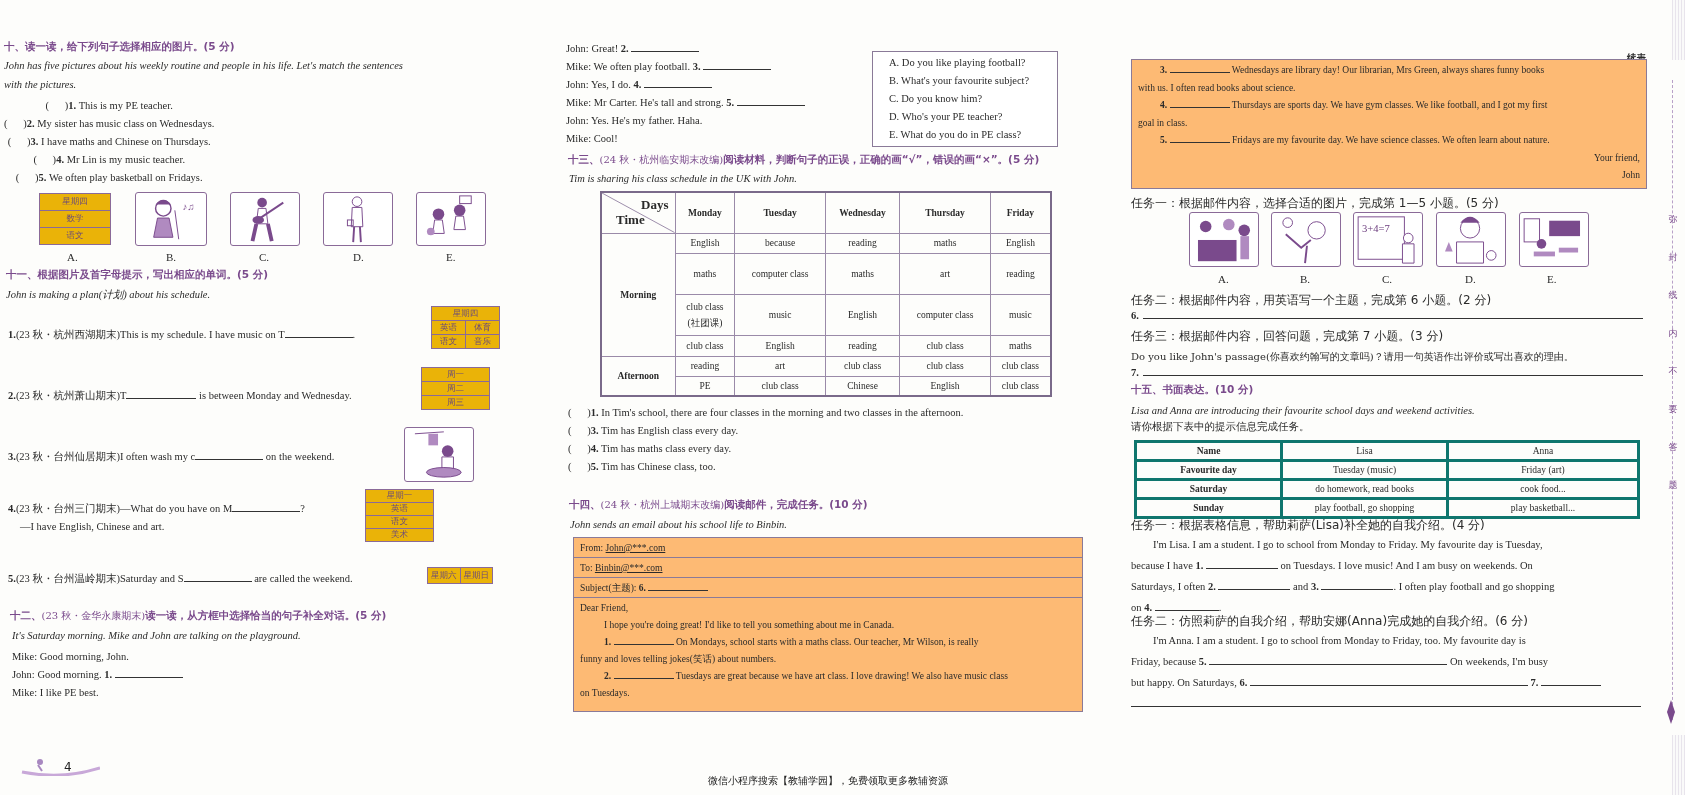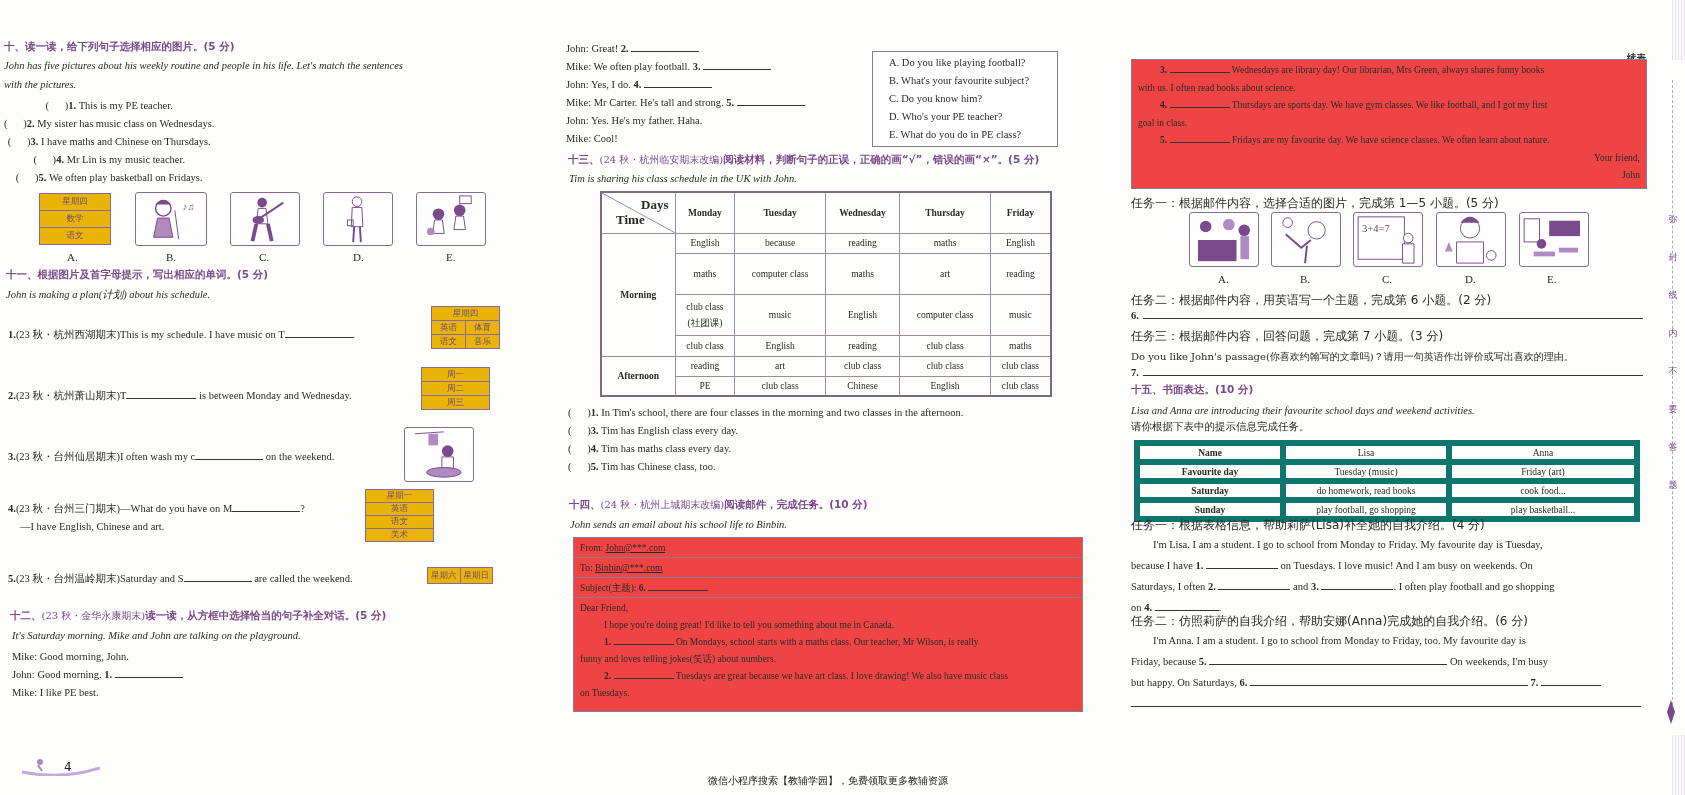--- a/index.html
+++ b/index.html
@@ -16,25 +16,25 @@
   .pic svg { width: 100%; height: 100%; }
   .pic-label { position: absolute; font-size: 11px; text-align: center; }
   table { border-collapse: collapse; }
   .mini td { border: 1px solid #8a6a98; font-family: "DejaVu Sans", sans-serif; font-size: 8.5px; color: #6a4a7a; text-align: center; padding: 0 3px; height: 14px; }
   .mini { border: 1.5px solid #8a6a98; background: #eab308; }
   .sched td, .sched th { border: 1px solid #9a8aa8; font-size: 9.5px; text-align: center; font-weight: normal; }
   .sched th { font-weight: bold; }
   .sched { border: 2px solid #7a6a8a; }
   .opts { border: 1.5px solid #8a7a98; padding: 2px 16px; background: #fff; }
   .opts div { line-height: 18px; font-size: 10.5px; white-space: nowrap; }
-  .email { border: 1.5px solid #8a7a98; background: #ef4444; }
+  .email { border: 1.5px solid #8a7a98; background: #fdba74; }
   .email .row { border-bottom: 1px solid #8a7a98; padding: 2px 6px; font-size: 9.5px; height: 20px; line-height: 16px; }
   .email .body { padding: 2px 6px; font-size: 9.5px; line-height: 17px; }
   .u { text-decoration: underline; margin-top: 6px; }
-  .lisa-t td { border: 6px solid #0f766e; font-size: 9.5px; text-align: center; height: 19px; }
+  .lisa-t td { border: 3px solid #0f766e; font-size: 9.5px; text-align: center; height: 19px; }
   .lisa-t td.h { font-weight: bold; }
   .lisa-t { border: 1.5px solid #7a6a8a; }
   .task { font-family: "DejaVu Sans", sans-serif; font-size: 12px; white-space: nowrap; }
   .para { font-size: 10.5px; line-height: 21px; text-align: justify; }
   .vtext { font-family: "DejaVu Sans", sans-serif; font-size: 9px; color: #7a4a8c; }
   .footer { font-family: "DejaVu Sans", sans-serif; font-size: 10px; color: #222; }
 </style>
 </head>
 <body>
 

